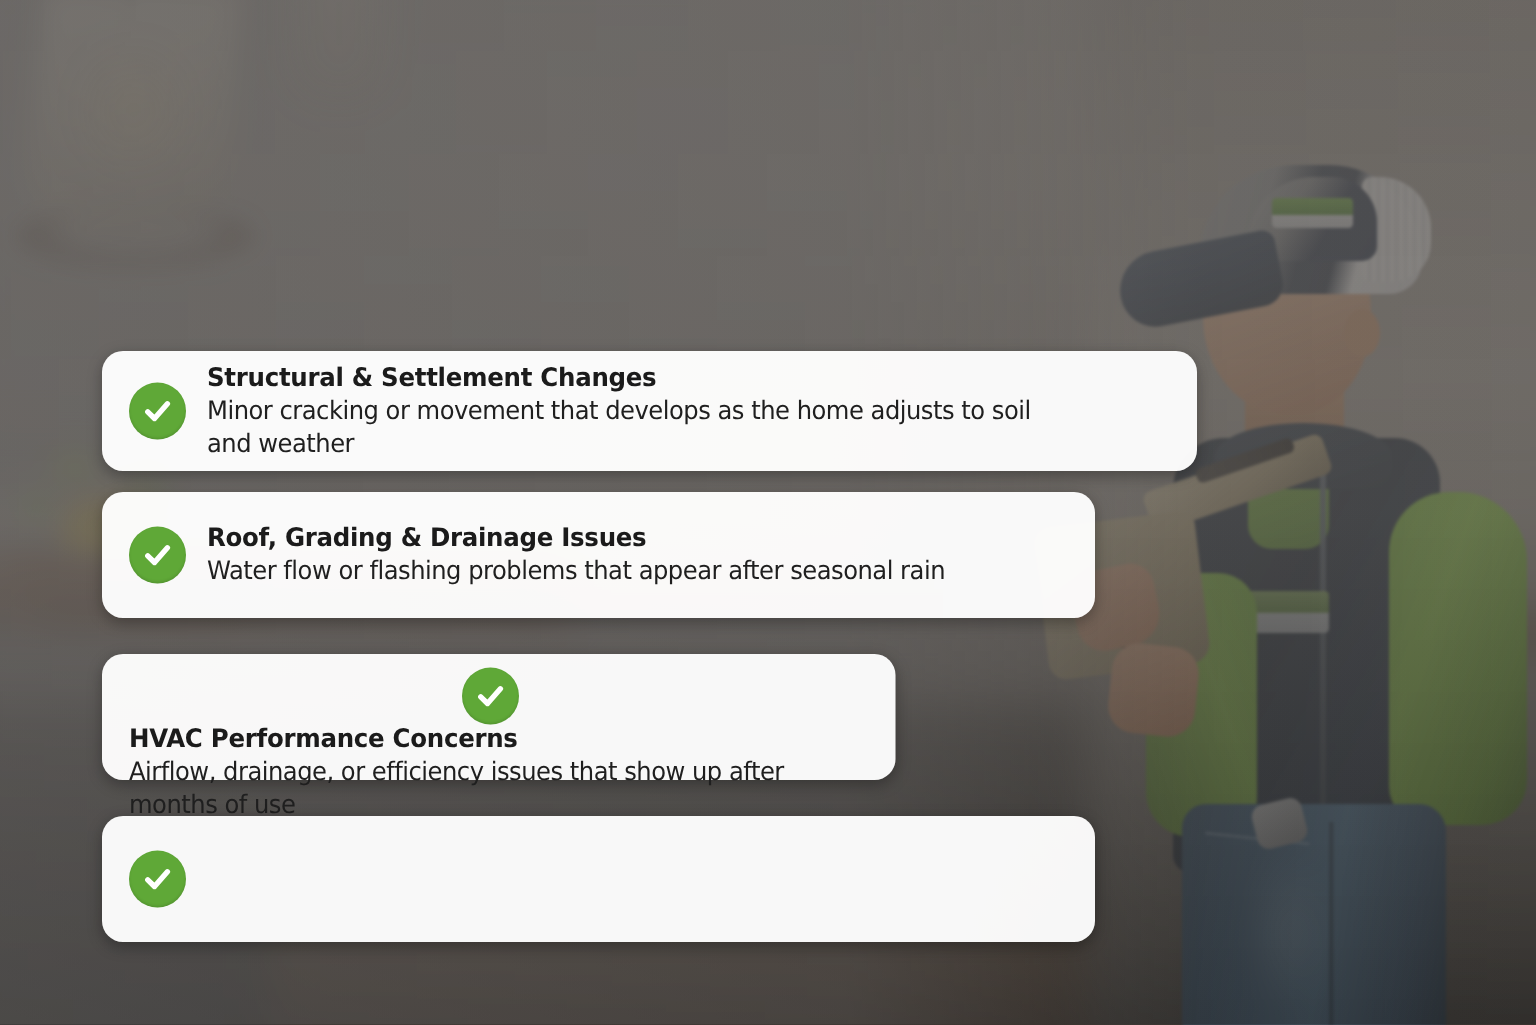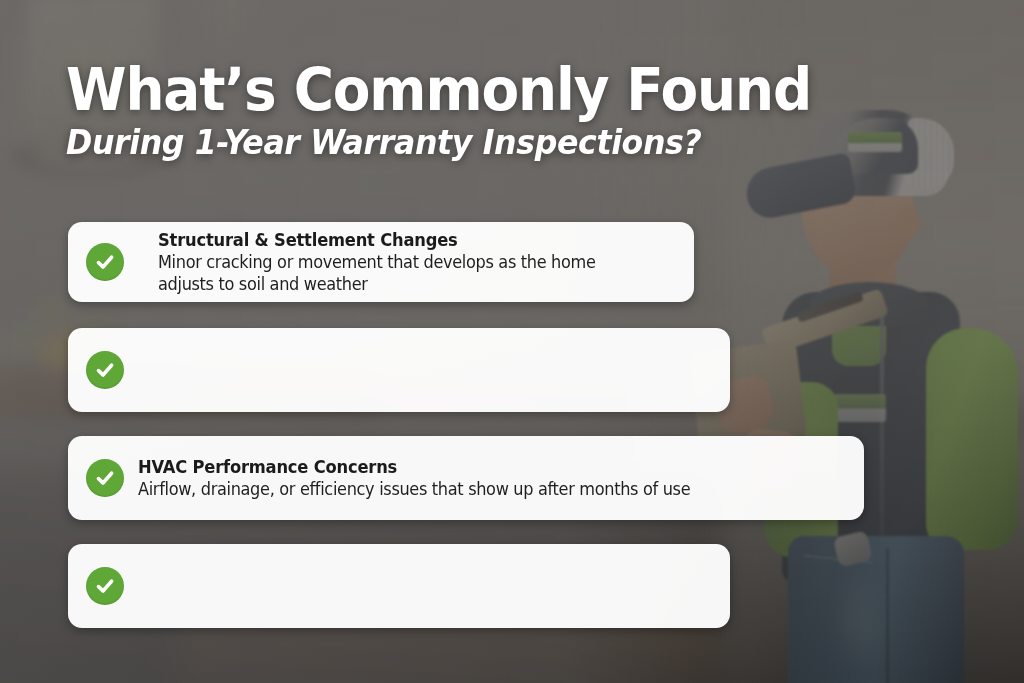--- a/index.html
+++ b/index.html
@@ -275,23 +275,23 @@
   
   .cards { position:absolute; left:68px; top:222px; }
   .card {
     position:absolute; left:0;
     background:rgba(255,255,255,.965);
     border-radius:14px;
     box-shadow:0 3px 10px rgba(0,0,0,.30);
     display:flex; align-items:center;
     padding:9px 16px 9px 18px;
   }
-  .card-1 { top:0;   width:626px; height:80px;gap:20px; }
+  .card-1 { top:12px;   width:730px; height:80px; }
   .card-2 { top:106px; width:662px; height:84px; }
-  .card-3 { top:214px; width:796px; height:84px; }
+  .card-3 { top:214px; width:529px; height:84px;flex-direction:column; }
   .card-4 { top:322px; width:662px; height:84px; }
 
   .check {
     flex:0 0 auto; width:38px; height:38px; border-radius:50%;
     background:#5fa837;
     display:flex; align-items:center; justify-content:center;
     margin-right:14px;
     box-shadow:inset 0 -1px 2px rgba(0,0,0,.12);
   }
   .check svg { display:block; }
@@ -363,24 +363,20 @@
       <div class="p-device-lens"></div>
       <div class="p-hand-a"></div>
       <div class="p-hand-b"></div>
       <div class="p-watch"></div>
     </div>
   </div>
 
   <div class="veil"></div>
   <div class="veil2"></div>
 
-  <div class="headline">
-    <div class="h-main">What’s Commonly Found</div>
-    <div class="h-sub">During 1-Year Warranty Inspections?</div>
-  </div>
 
   <div class="cards">
 
     <div class="card card-1">
       <span class="check">
         <svg width="22" height="22" viewBox="0 0 22 22" aria-hidden="true">
           <path d="M4.5 11.6 L9 16 L17.6 6.2" fill="none" stroke="#ffffff" stroke-width="3.6" stroke-linecap="round" stroke-linejoin="round"></path>
         </svg>
       </span>
       <div class="card-body">
@@ -388,20 +384,24 @@
         <div class="card-desc">Minor cracking or movement that develops as the home adjusts to soil and weather</div>
       </div>
     </div>
 
     <div class="card card-2">
       <span class="check">
         <svg width="22" height="22" viewBox="0 0 22 22" aria-hidden="true">
           <path d="M4.5 11.6 L9 16 L17.6 6.2" fill="none" stroke="#ffffff" stroke-width="3.6" stroke-linecap="round" stroke-linejoin="round"></path>
         </svg>
       </span>
+      <div class="card-body">
+        <div class="card-title">Roof, Grading &amp; Drainage Issues</div>
+        <div class="card-desc">Water flow or flashing problems that appear after seasonal rain</div>
+      </div>
     </div>
 
     <div class="card card-3">
       <span class="check">
         <svg width="22" height="22" viewBox="0 0 22 22" aria-hidden="true">
           <path d="M4.5 11.6 L9 16 L17.6 6.2" fill="none" stroke="#ffffff" stroke-width="3.6" stroke-linecap="round" stroke-linejoin="round"></path>
         </svg>
       </span>
       <div class="card-body">
         <div class="card-title">HVAC Performance Concerns</div>

